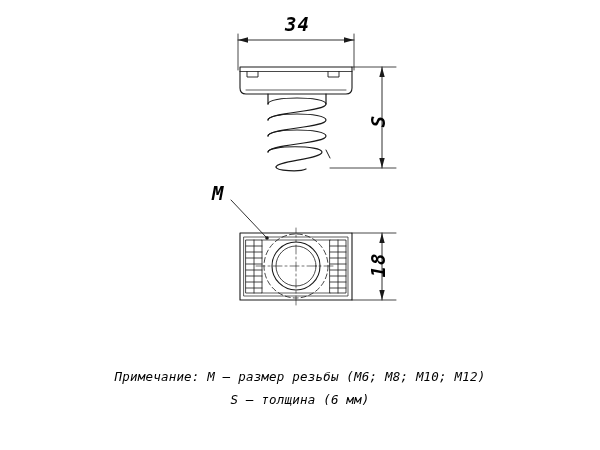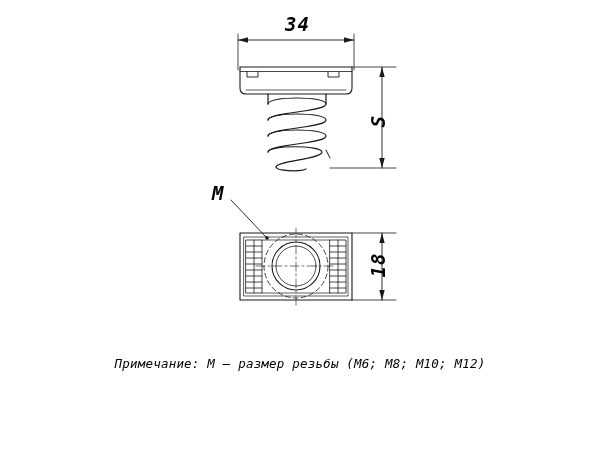--- a/index.html
+++ b/index.html
@@ -171,16 +171,17 @@
   </svg>
 
   <div class="lbl dim-text" style="left:285px; top:13px;">34</div>
 
   <div class="lbl dim-text rot90" style="left:366px; top:110px; width:24px; text-align:center;">S</div>
 
   <div class="lbl dim-text rot90" style="left:363px; top:254px; width:30px; text-align:center;">18</div>
 
   <div class="lbl dim-text" style="left:212px; top:182px;">M</div>
 
-  <div class="note-block note-text" style="top:356px;">Примечание: M – размер резьбы (M6; M8; M10; M12)</div>
+  <div class="note-block note-text" style="top:369px;">Примечание: M – размер резьбы (M6; M8; M10; M12)</div>
 
+  <div class="note-block note-text" style="top:392px;">S – толщина (6 мм)</div>
 
 </div>
 
 </body></html>

